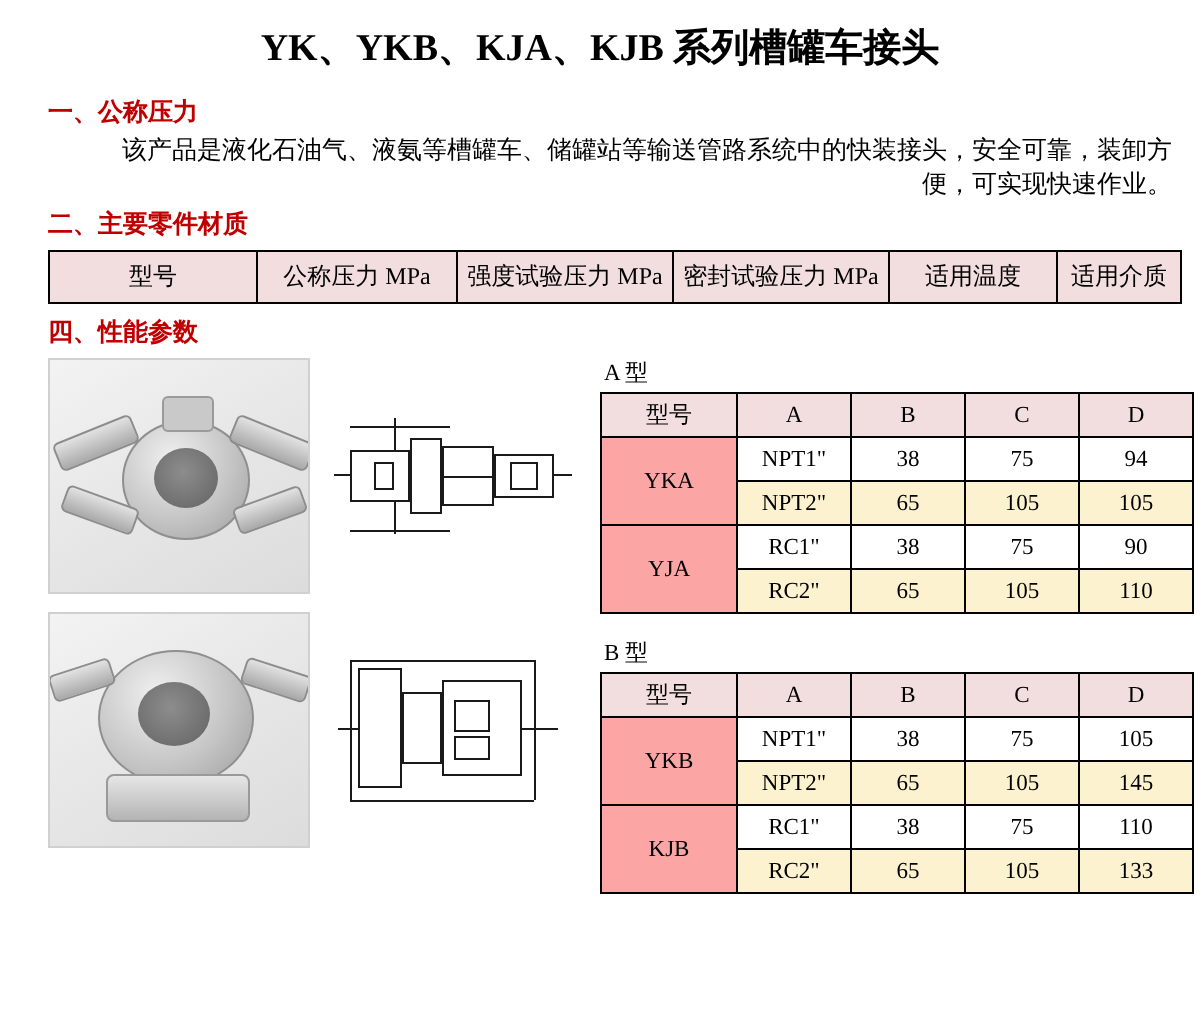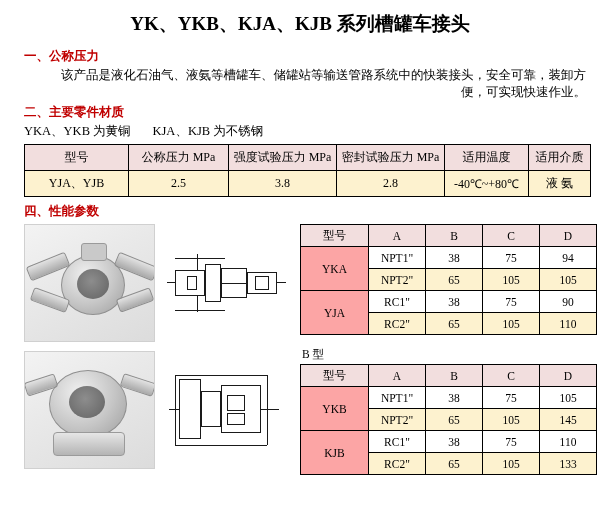--- a/index.html
+++ b/index.html
@@ -194,21 +194,20 @@
 <body>
 
 <div class="page">
 
   <div class="doc-title">YK、YKB、KJA、KJB 系列槽罐车接头</div>
 
   <div class="section-heading">一、公称压力</div>
   <div class="body-text">该产品是液化石油气、液氨等槽罐车、储罐站等输送管路系统中的快装接头，安全可靠，装卸方便，可实现快速作业。</div>
 
   <div class="section-heading">二、主要零件材质</div>
-  <div class="mat-line">YKA、YKB 为黄铜       KJA、KJB 为不锈钢</div>
 
 
   <table class="spec">
     <colgroup>
       <col style="width:104px">
       <col style="width:100px">
       <col style="width:108px">
       <col style="width:108px">
       <col style="width:84px">
       <col style="width:62px">
@@ -217,28 +216,20 @@
       <tr>
         <th>型号</th>
         <th>公称压力 MPa</th>
         <th>强度试验压力 MPa</th>
         <th>密封试验压力 MPa</th>
         <th>适用温度</th>
         <th>适用介质</th>
       </tr>
     </thead>
     <tbody>
-      <tr class="row-b">
-        <td>YJA、YJB</td>
-        <td>2.5</td>
-        <td>3.8</td>
-        <td>2.8</td>
-        <td>-40℃~+80℃</td>
-        <td>液 氨</td>
-      </tr>
     </tbody>
   </table>
 
   <div class="section-heading" style="margin-top:6px">四、性能参数</div>
 
   <div class="dims-wrap">
 
     <div class="img-col">
 
       <div class="photo-row">
@@ -290,20 +281,21 @@
           <div class="ln ln-h" style="left:14px; top:94px; width:92px;"></div>
           <div class="ln ln-v" style="left:106px; top:24px; height:70px;"></div>
           <div class="poly" style="left:66px; top:44px; width:18px; height:16px;"></div>
           <div class="poly" style="left:66px; top:62px; width:18px; height:12px;"></div>
         </div>
       </div>
     </div>
 
     <div class="tbl-col">
 
+      <div class="tbl-label">A 型</div>
       <table class="dim">
         <colgroup>
           <col style="width:68px">
             <col style="width:57px">
             <col style="width:57px">
             <col style="width:57px">
             <col style="width:57px">
         </colgroup>
         <thead>
           <tr>

